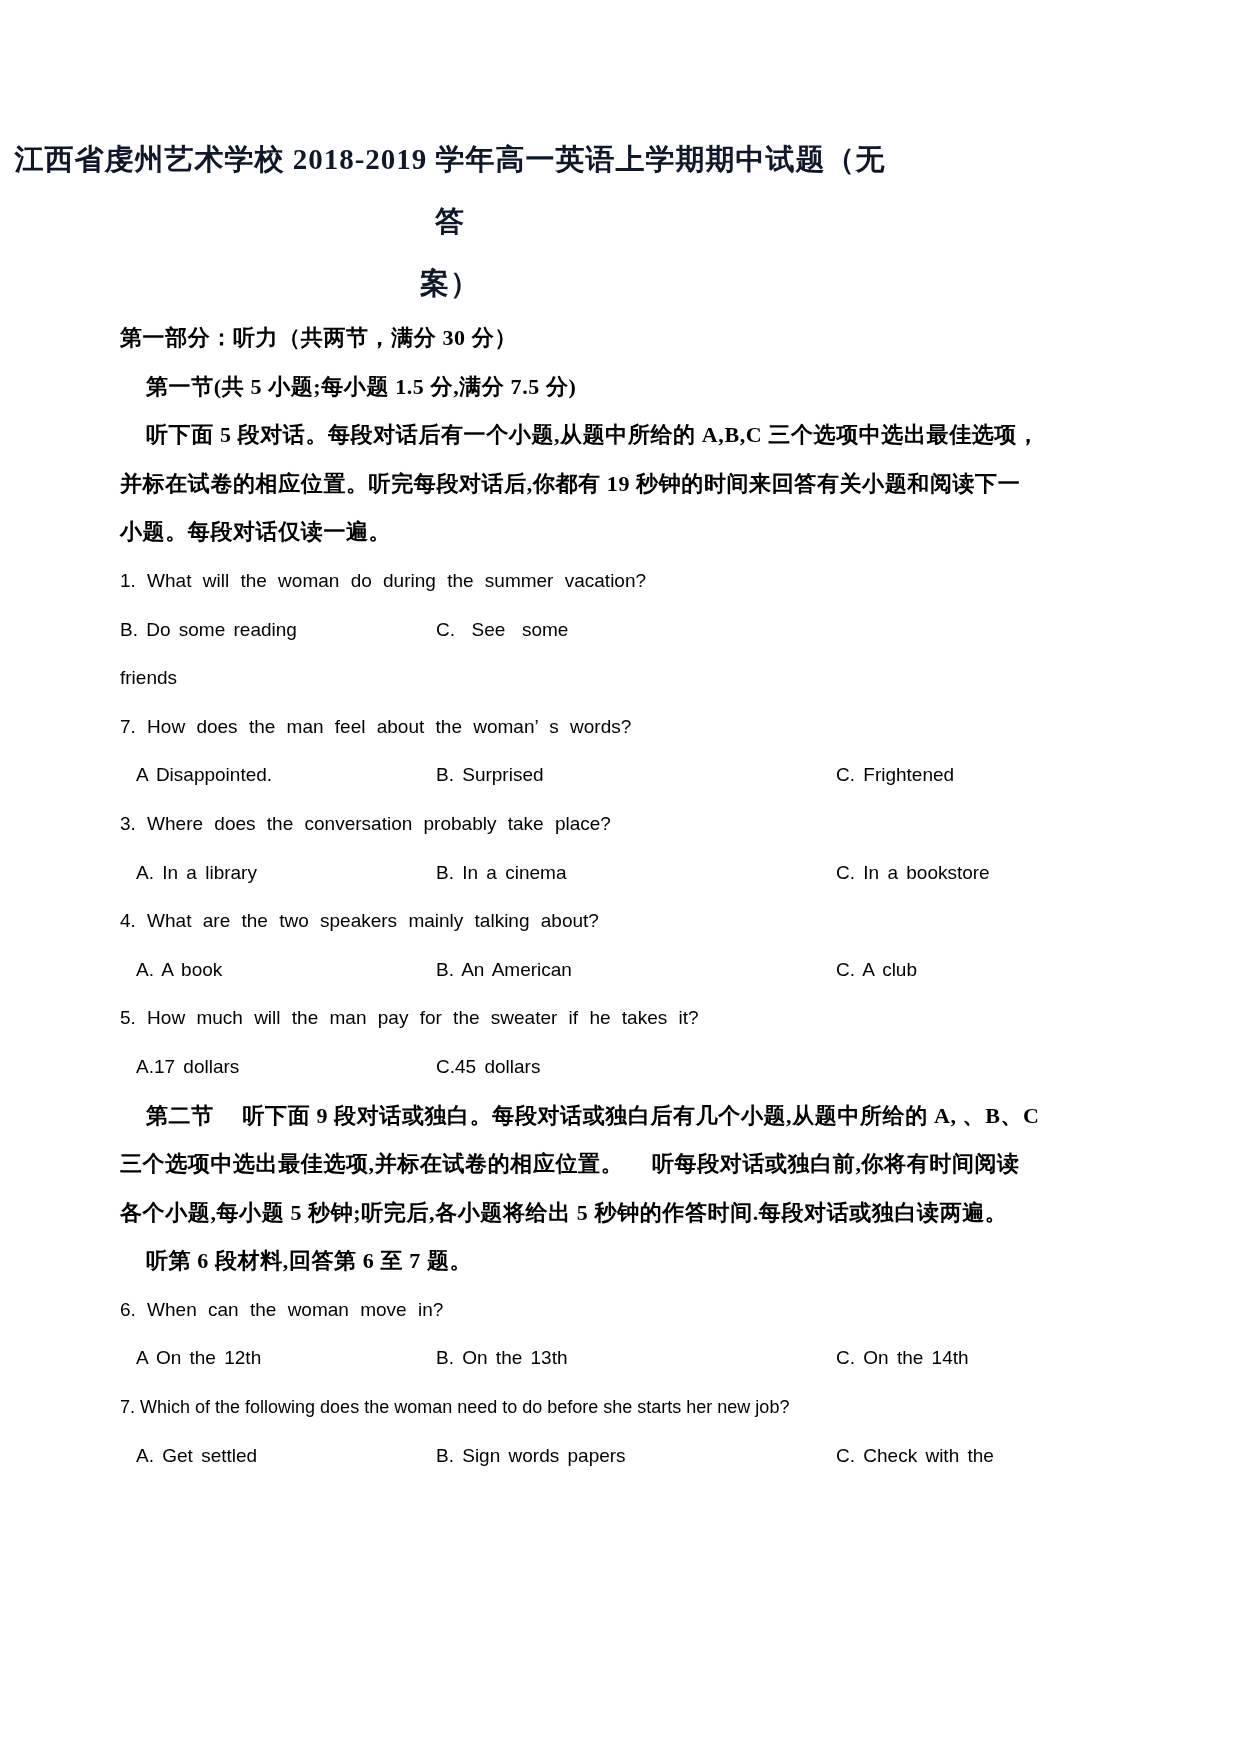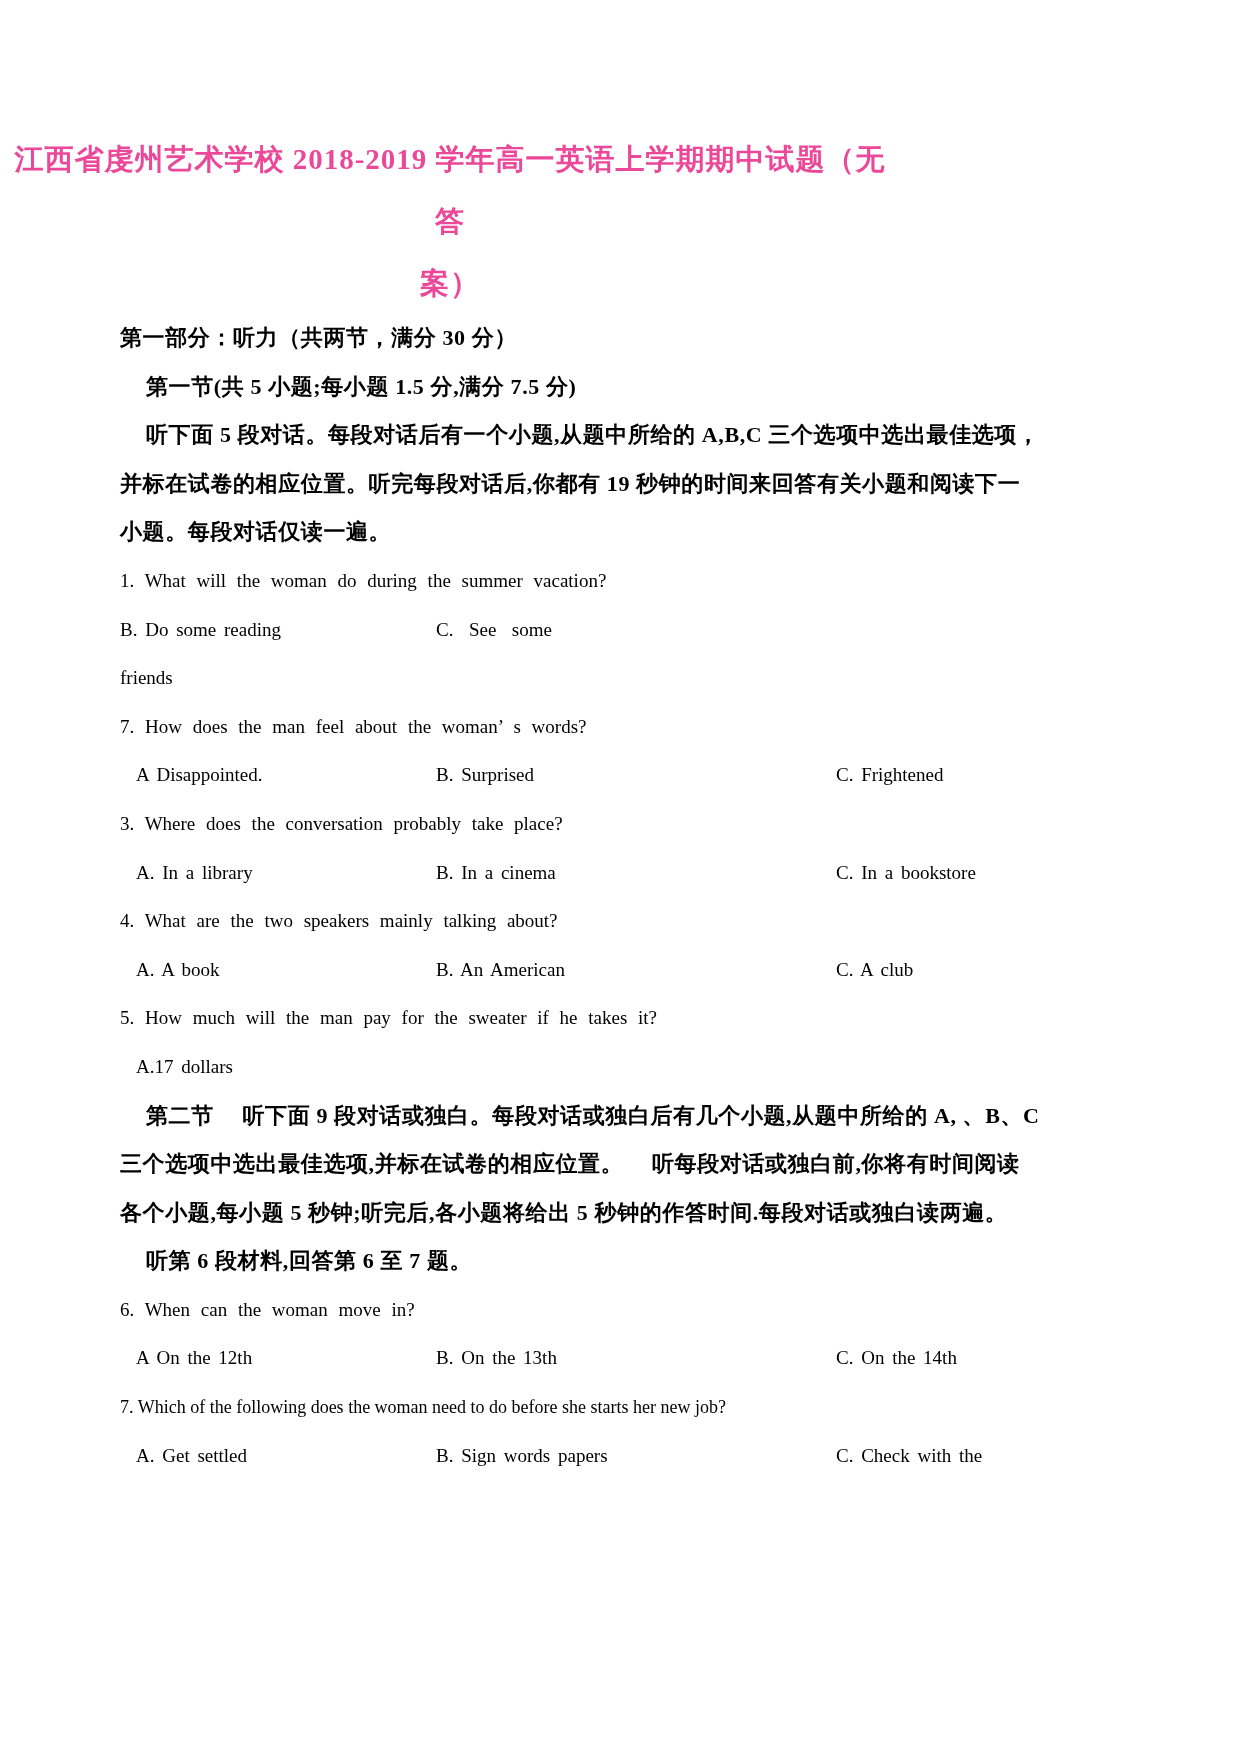--- a/index.html
+++ b/index.html
@@ -14,42 +14,42 @@
     padding-top: 128px;
     overflow: hidden;
   }
   .content {
     margin-left: 120px;
     width: 900px;
   }
   .title-block {
     width: 900px;
     text-align: center;
-    color: #ec4899;
+    color: #0f172a;
     font-weight: bold;
     font-family: "Liberation Serif", serif;
     font-size: 29px;
     line-height: 62px;
     letter-spacing: 1px;
   }
   .line {
     line-height: 48.6px;
     height: 48.6px;
     white-space: nowrap;
   }
   .cn {
     font-family: "Liberation Serif", serif;
     font-size: 22px;
     letter-spacing: 0.6px;
     font-weight: bold;
   }
   .bold { font-weight: bold; }
   .ind { text-indent: 26px; }
   .en {
-    font-family: Liberation Serif, serif;
+    font-family: Liberation Sans, sans-serif;
     font-size: 19px;
     word-spacing: 6px;
   }
   .en.tight {
     font-size: 18px;
     word-spacing: 0;
   }
   .opts {
     display: grid;
     grid-template-columns: 316px 400px 1fr;
@@ -100,20 +100,21 @@
     <div class="line en">4. What are the two speakers mainly talking about?</div>
     <div class="line en opts">
       <span class="opt opt-a">A. A book</span>
       <span class="opt">B. An American</span>
       <span class="opt">C. A club</span>
     </div>
 
     <div class="line en">5. How much will the man pay for the sweater if he takes it?</div>
     <div class="line en opts">
       <span class="opt opt-a">A.17 dollars</span>
+      <span class="opt">C.45 dollars</span>
     </div>
 
     <div class="line cn ind">第二节　 听下面 9 段对话或独白。每段对话或独白后有几个小题,从题中所给的 A, 、B、C</div>
     <div class="line cn">三个选项中选出最佳选项,并标在试卷的相应位置。　 听每段对话或独白前,你将有时间阅读</div>
     <div class="line cn">各个小题,每小题 5 秒钟;听完后,各小题将给出 5 秒钟的作答时间.每段对话或独白读两遍。</div>
 
     <div class="line cn bold ind">听第 6 段材料,回答第 6 至 7 题。</div>
 
     <div class="line en">6. When can the woman move in?</div>
     <div class="line en opts">

